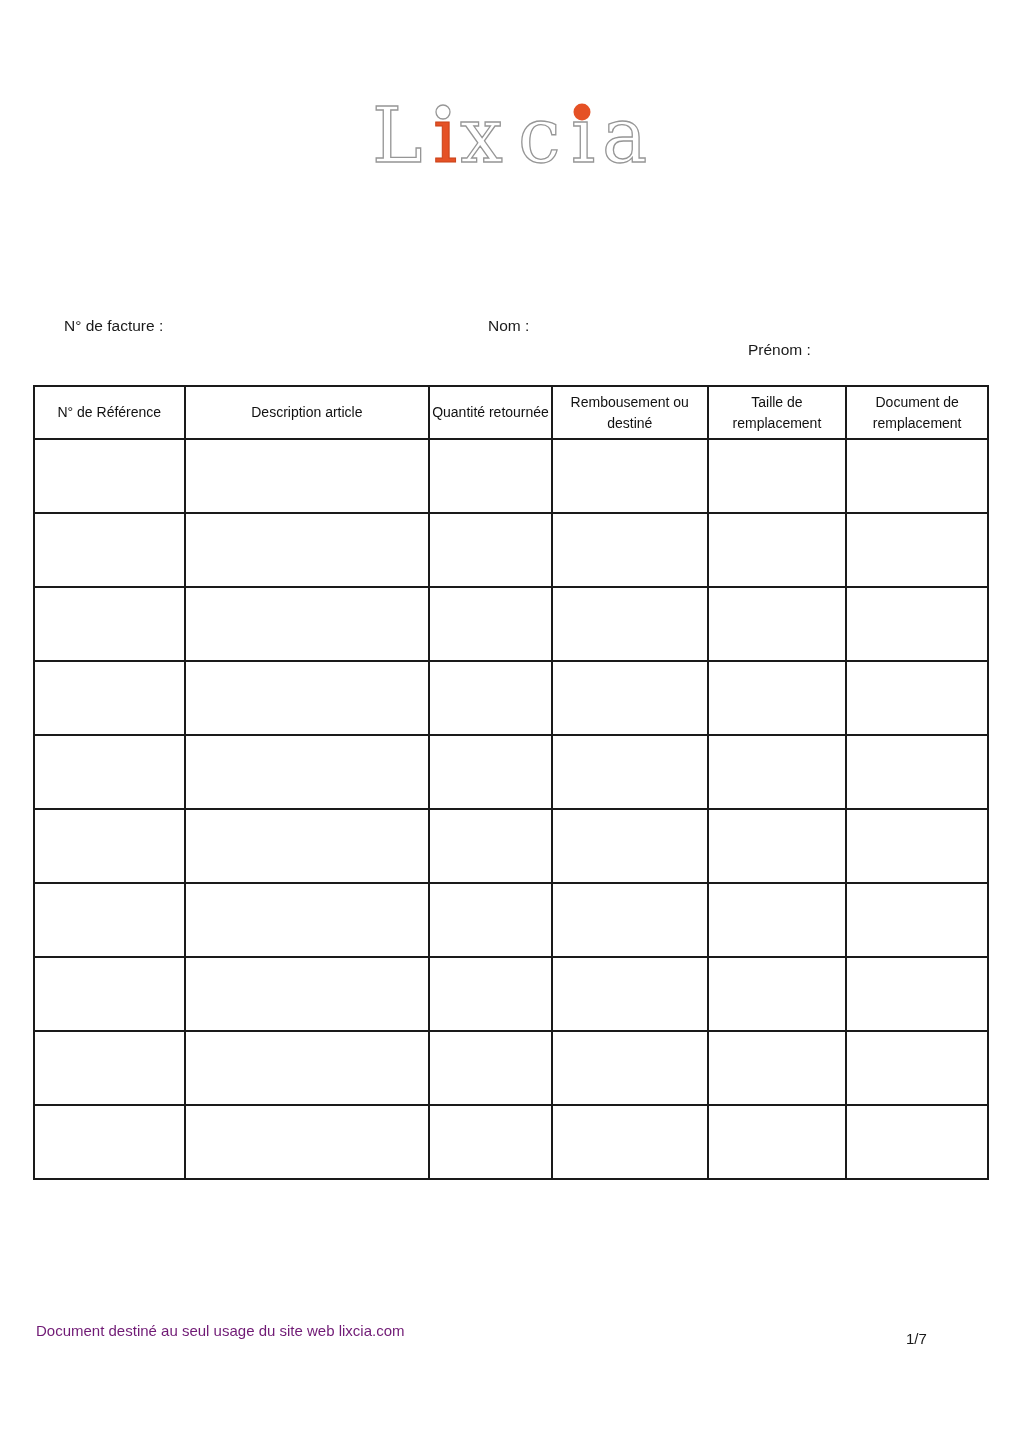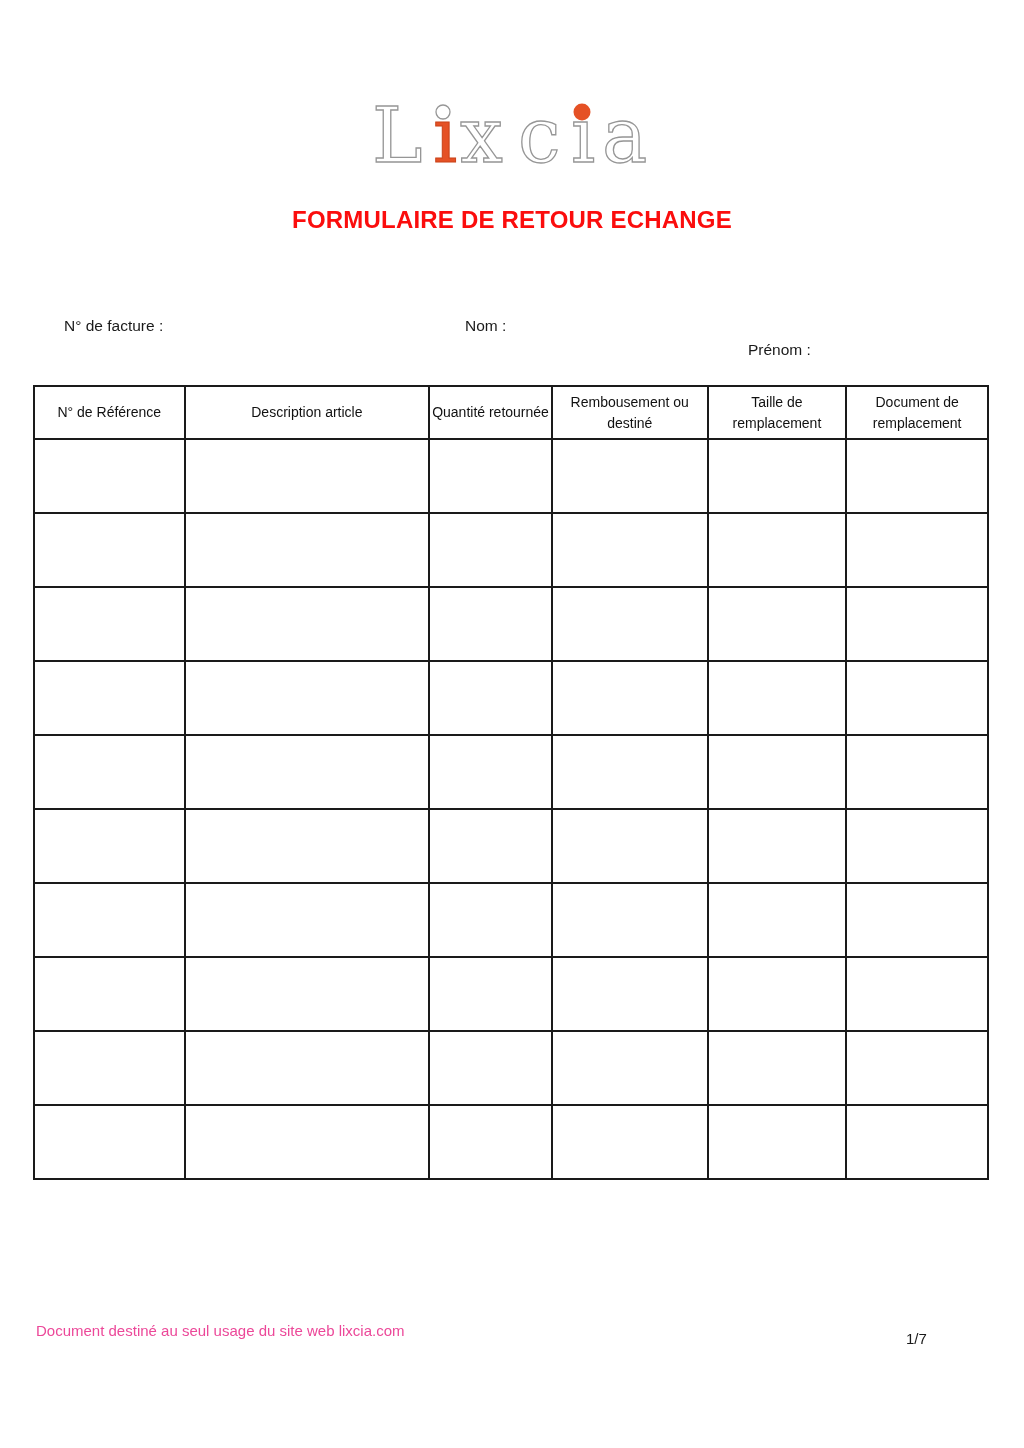--- a/index.html
+++ b/index.html
@@ -57,21 +57,21 @@
   
   .field-label {
     position: absolute;
     top: 317px;
     font-size: 15.5px;
     color: #1a1a1a;
     white-space: nowrap;
     text-align: center;
   }
   .field-facture { left: 64px; }
-  .field-nom { left: 465px; }
+  .field-nom { left: 488px; }
   .field-prenom { left: 748px; margin-top: 24px; }
 
   
   .return-table {
     position: absolute;
     left: 33px;
     top: 385px;
     width: 956px;
     border-collapse: collapse;
     table-layout: fixed;
@@ -96,21 +96,21 @@
   .col-refund   { width: 16.32%; }
   .col-size     { width: 14.54%; }
   .col-color    { width: 14.85%; }
 
   
   .footer-note {
     position: absolute;
     left: 36px;
     top: 1322px;
     font-size: 15px;
-    color: #ec4899;
+    color: #701a75;
     white-space: nowrap;
   }
   .page-indicator {
     position: absolute;
     left: 906px;
     top: 1330px;
     font-size: 15px;
     color: #1a1a1a;
   }
 </style>
@@ -125,21 +125,20 @@
       <text class="logo-letter accent" x="433" y="162">ı</text>
       <text class="logo-letter white" x="460" y="162">x</text>
       <text class="logo-letter white" x="518" y="162">c</text>
       <text class="logo-letter white" x="571" y="162">ı</text>
       <text class="logo-letter white" x="602" y="162">a</text>
       <circle cx="443" cy="112" r="7" fill="#ffffff" stroke="#969696" stroke-width="1.3"></circle>
       <circle cx="582" cy="112" r="8.5" fill="#e55125"></circle>
     </svg>
   </div>
 
-  <div class="doc-title">FORMULAIRE DE RETOUR ECHANGE</div>
 
   <span class="field-label field-facture">N° de facture :</span>
   <span class="field-label field-nom">Nom :</span>
   <span class="field-label field-prenom">Prénom :</span>
 
   <table class="return-table">
     <colgroup>
       <col class="col-ref">
         <col class="col-desc">
         <col class="col-qty">

